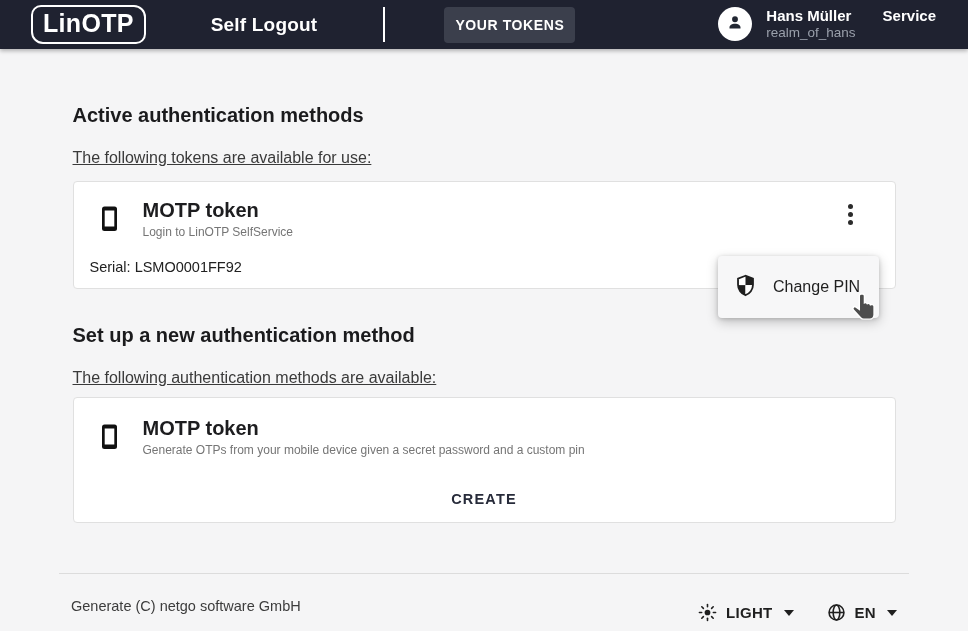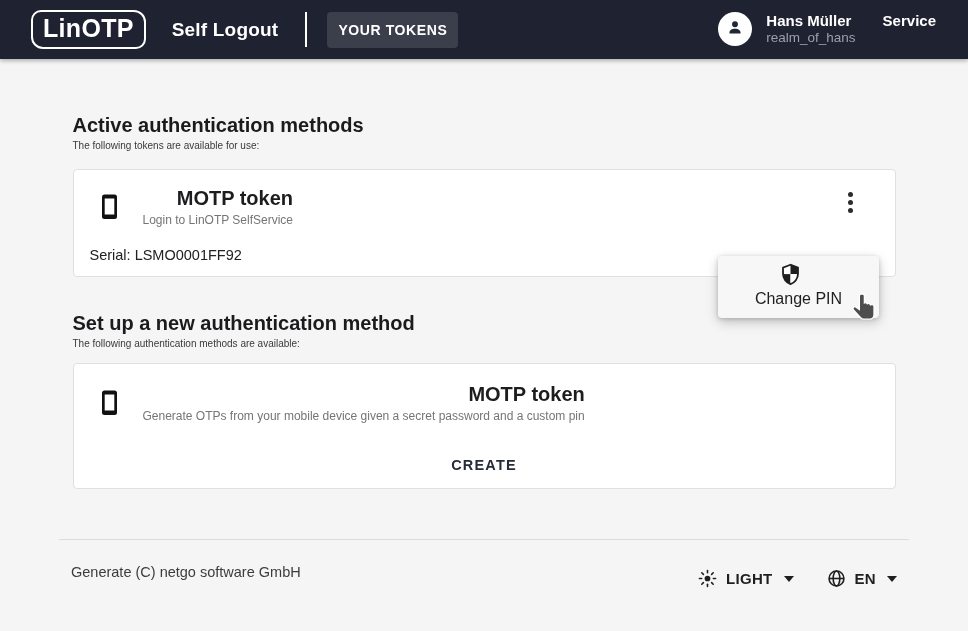--- a/index.html
+++ b/index.html
@@ -7,28 +7,29 @@
   body {
     font-family: "Liberation Sans", sans-serif;
     background: #f5f5f6;
     position: relative;
     overflow: hidden;
     color: #212121;
   }
 
   
   .appbar {
-    height: 59px;
+    height: 49px;
     background: #1f2230;
     display: flex;
     align-items: center;
     color: #fff;
     box-shadow: 0 2px 4px rgba(0,0,0,.28);
     position: relative;
     z-index: 5;
+    gap: 39px;
   }
   .logo {
     margin-left: 31px;
     border: 2px solid #fff;
     border-radius: 10px 12px 10px 12px;
     padding: 3px 10px 5px;
     font-size: 25px;
     font-weight: 700;
     letter-spacing: .3px;
     line-height: 1.1;
@@ -77,33 +78,35 @@
   .content { width: 823px; margin: 0 auto; }
   h2.section-title {
     font-size: 20px;
     line-height: 24px;
     font-weight: 700;
     color: #1b1b1d;
   }
   .t1 { margin-top: 54px; }
   .t2 { margin-top: 34px; }
   p.section-intro {
-    font-size: 10px;
+    margin-top: 22px;
+    font-size: 16px;
     line-height: 17px;
     color: #3a3a3a;
+    text-decoration: underline;
   }
   .card {
     background: #fff;
     border: 1px solid #e0e0e0;
     border-radius: 4px;
     position: relative;
   }
   .card1 { margin-top: 15px; height: 108px; }
   .card2 { margin-top: 11px; height: 126px; }
-  .card-row { display: flex; padding: 17px 16px 0 26px; text-align: right; }
+  .card-row { display: flex; padding: 17px 16px 0 26px; }
   .card2 .card-row { padding-top: 19px; }
   .phone-icon { margin: 7px 24px 0 0; flex: 0 0 auto; }
   .card-title { font-size: 20px; line-height: 23px; font-weight: 700; color: #1d1d1f; }
   .card-subtitle { font-size: 12px; line-height: 16px; margin-top: 2px; color: #757575; }
   .serial { margin: 19px 0 0 16px; font-size: 14.5px; color: #212121; }
   .kebab {
     position: absolute; top: 18px; right: 34px;
     width: 20px; height: 28px;
     display: flex; flex-direction: column; align-items: center; justify-content: center;
     gap: 3px; cursor: pointer; background: none; border: none;
@@ -134,21 +137,20 @@
     z-index: 10;
     padding-top: 7px;
   }
   .ctx-item {
     display: flex; align-items: center;
     height: 48px;
     padding: 0 16px;
     font-size: 16px;
     color: #1f1f1f;
     cursor: pointer;
-    flex-direction: column;
   }
   .ctx-item .shield-icon { margin-right: 16px; flex: 0 0 auto; }
   .cursor-pointer {
     position: absolute;
     left: 851px; top: 292px;
     z-index: 20;
     pointer-events: none;
   }
 
   

